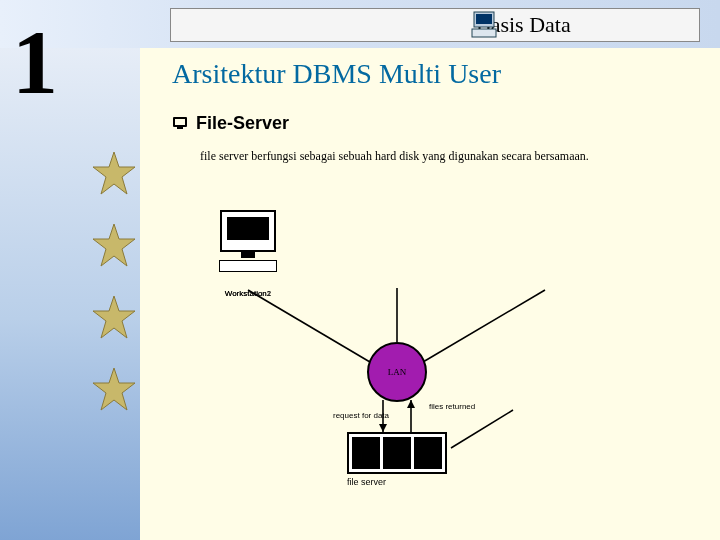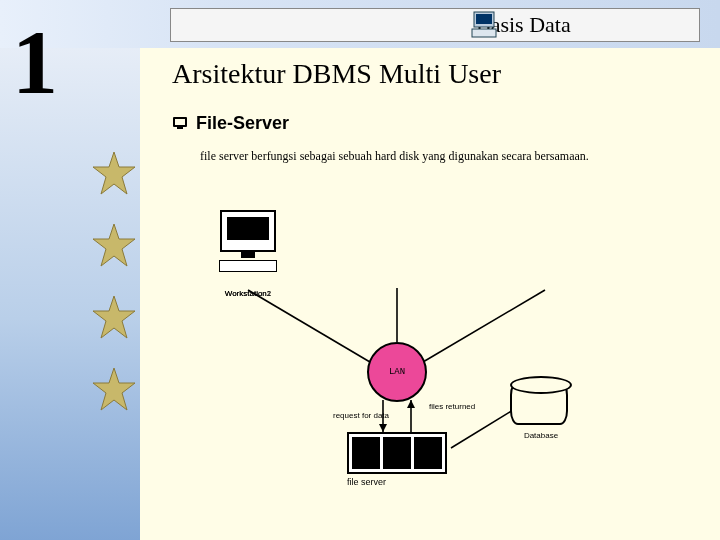--- a/index.html
+++ b/index.html
@@ -62,21 +62,21 @@
     position: absolute;
     left: 90px;
   }
   .star svg { display: block; }
   .main-title {
     position: absolute;
     left: 172px;
     top: 58px;
     font-family: "Times New Roman", Georgia, serif;
     font-size: 28px;
-    color: #000000;
+    color: #0369a1;
   }
   .bullet-row {
     position: absolute;
     left: 172px;
     top: 113px;
     display: flex;
     align-items: flex-end;
     gap: 8px;
   }
   .sub-title {
@@ -138,23 +138,23 @@
     position: absolute;
     left: 162px;
     top: 132px;
     width: 60px;
     height: 60px;
     border: 2px solid #000;
     border-radius: 50%;
     display: flex;
     align-items: center;
     justify-content: center;
-    font-family: Liberation Mono, monospace;
+    font-family: Liberation Serif, serif;
     font-size: 9px;
-    background: #ec4899;
+    background: #a21caf;
   }
   .db {
     position: absolute;
     left: 305px;
     top: 171px;
     width: 62px;
     text-align: center;
     font-family: Arial, sans-serif;
     font-size: 8px;
   }
@@ -296,17 +296,13 @@
 
   <div class="fs">
     <div class="rack">
         <div></div>
         <div></div>
         <div></div>
       </div>
     <div style="margin-top:3px">file server</div>
   </div>
 
-  <div class="db">
-    <div class="cyl"></div>
-    <div style="margin-top:6px">Database</div>
-  </div>
 </div>
 
 </body></html>

